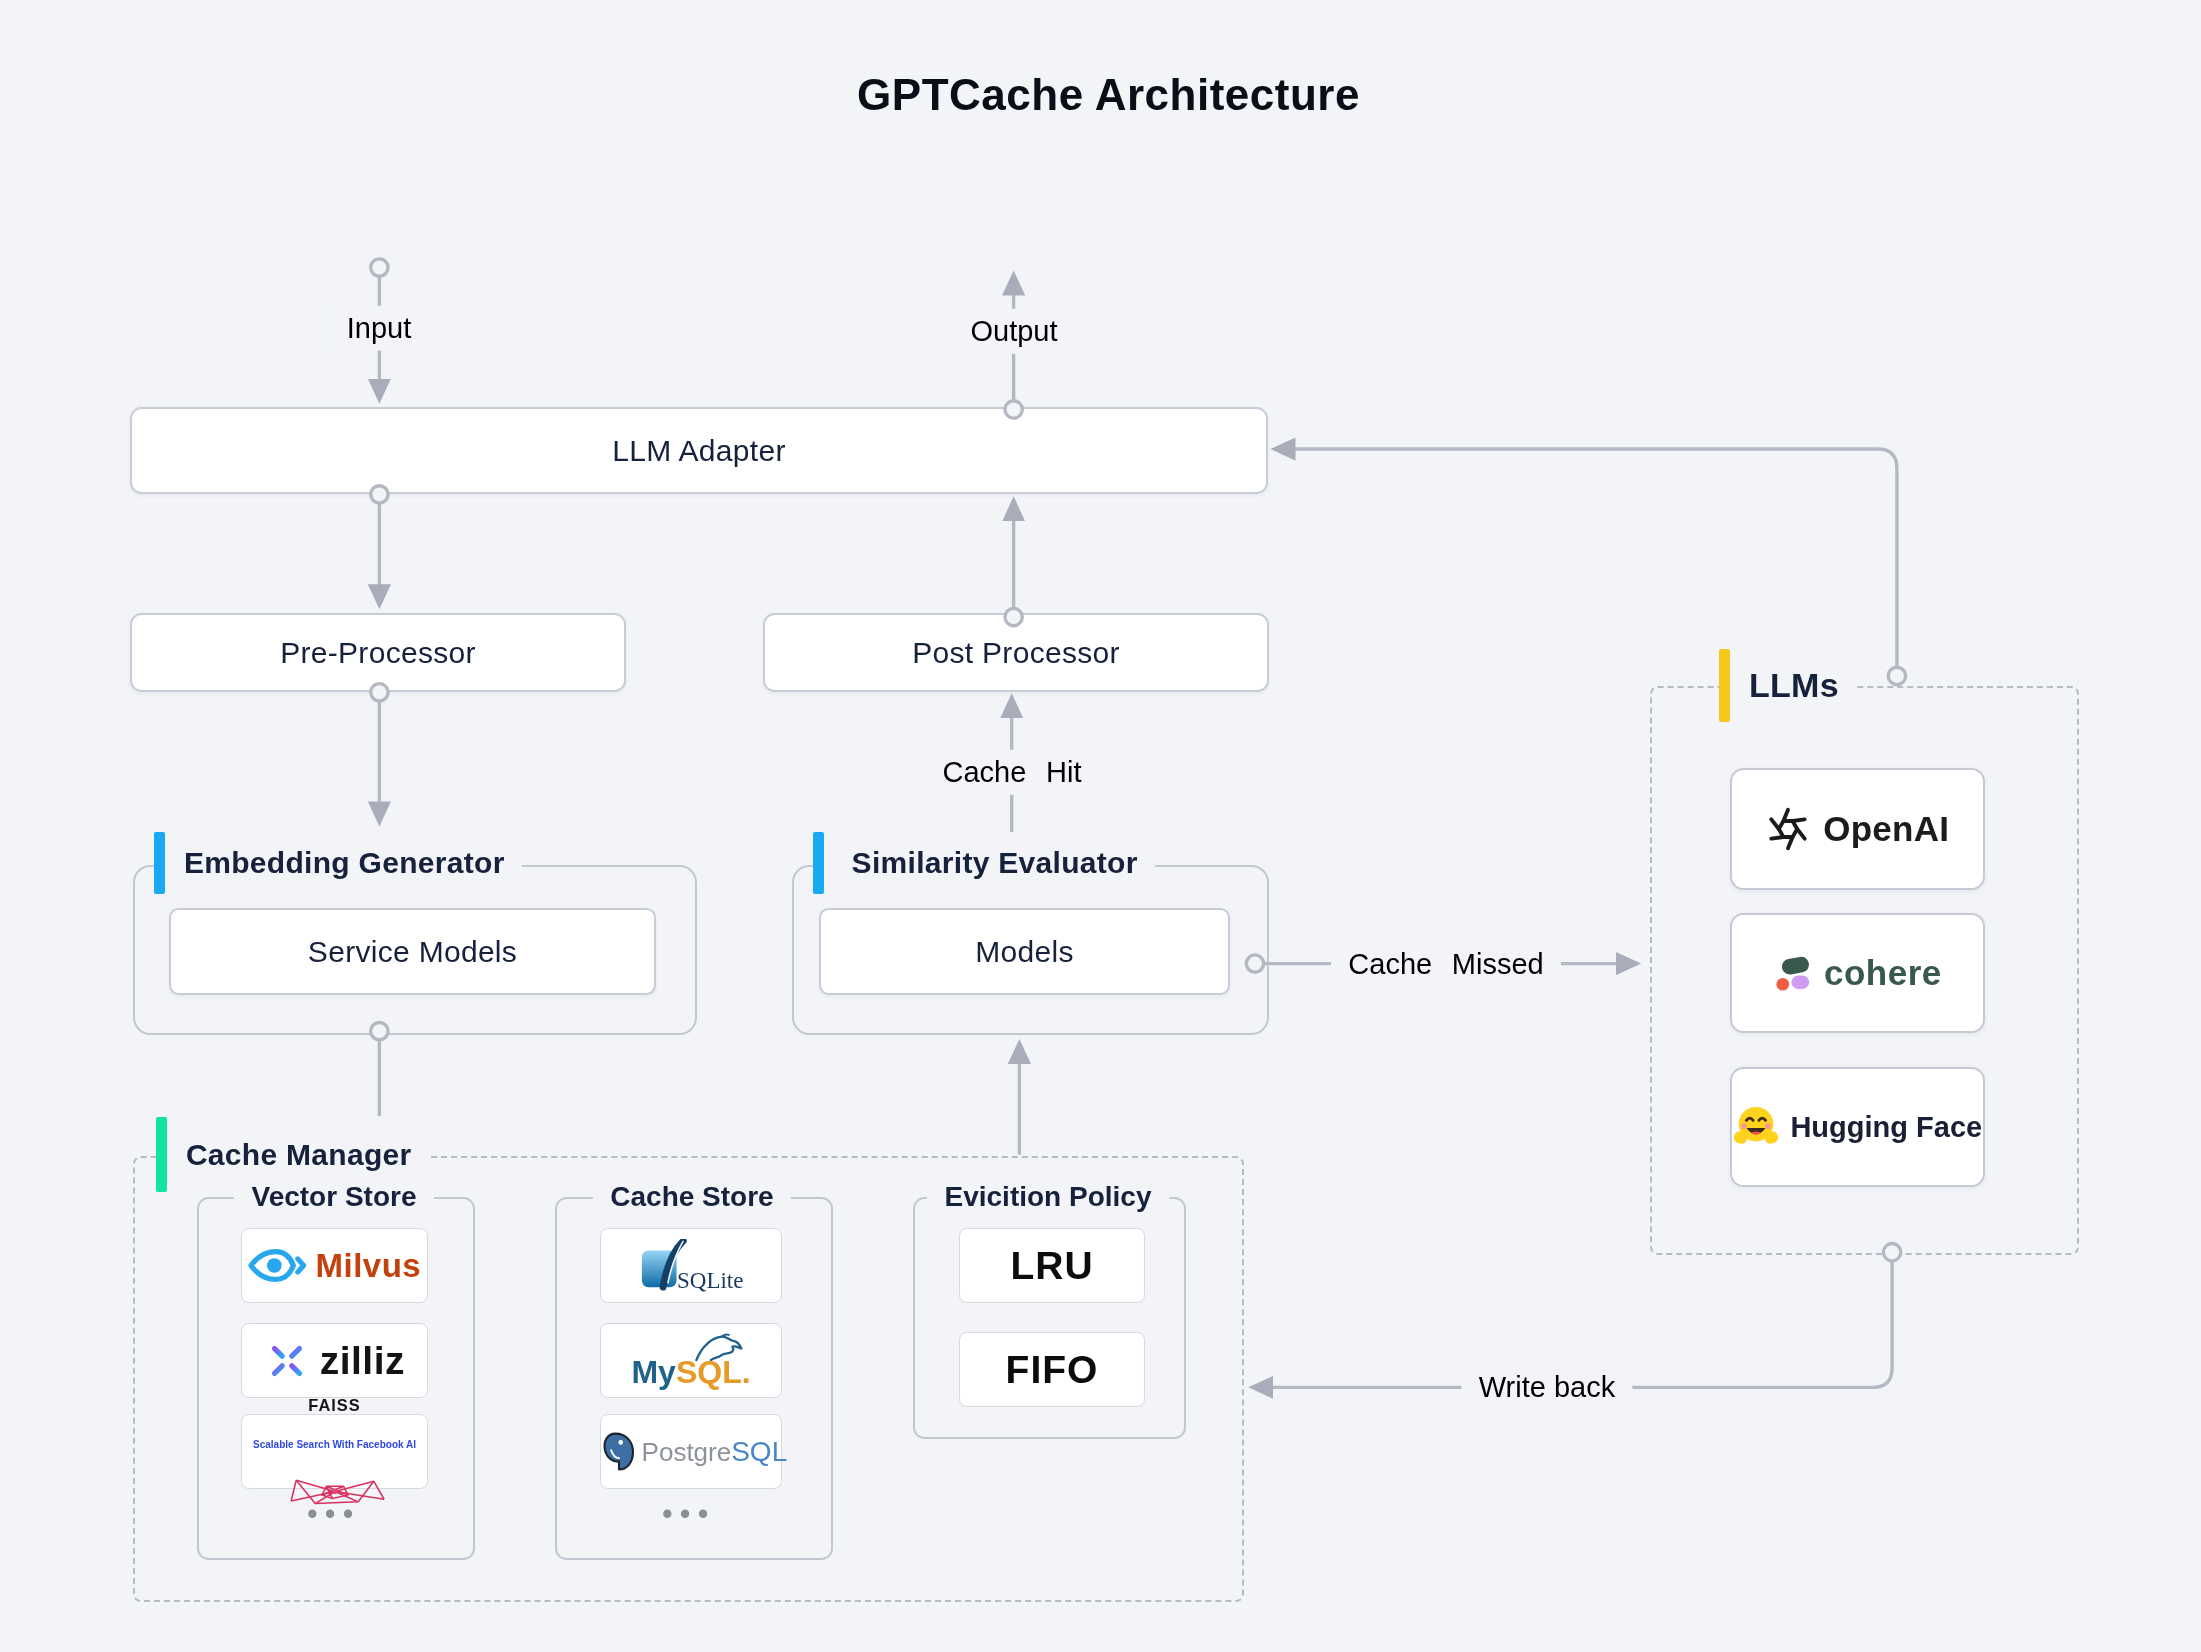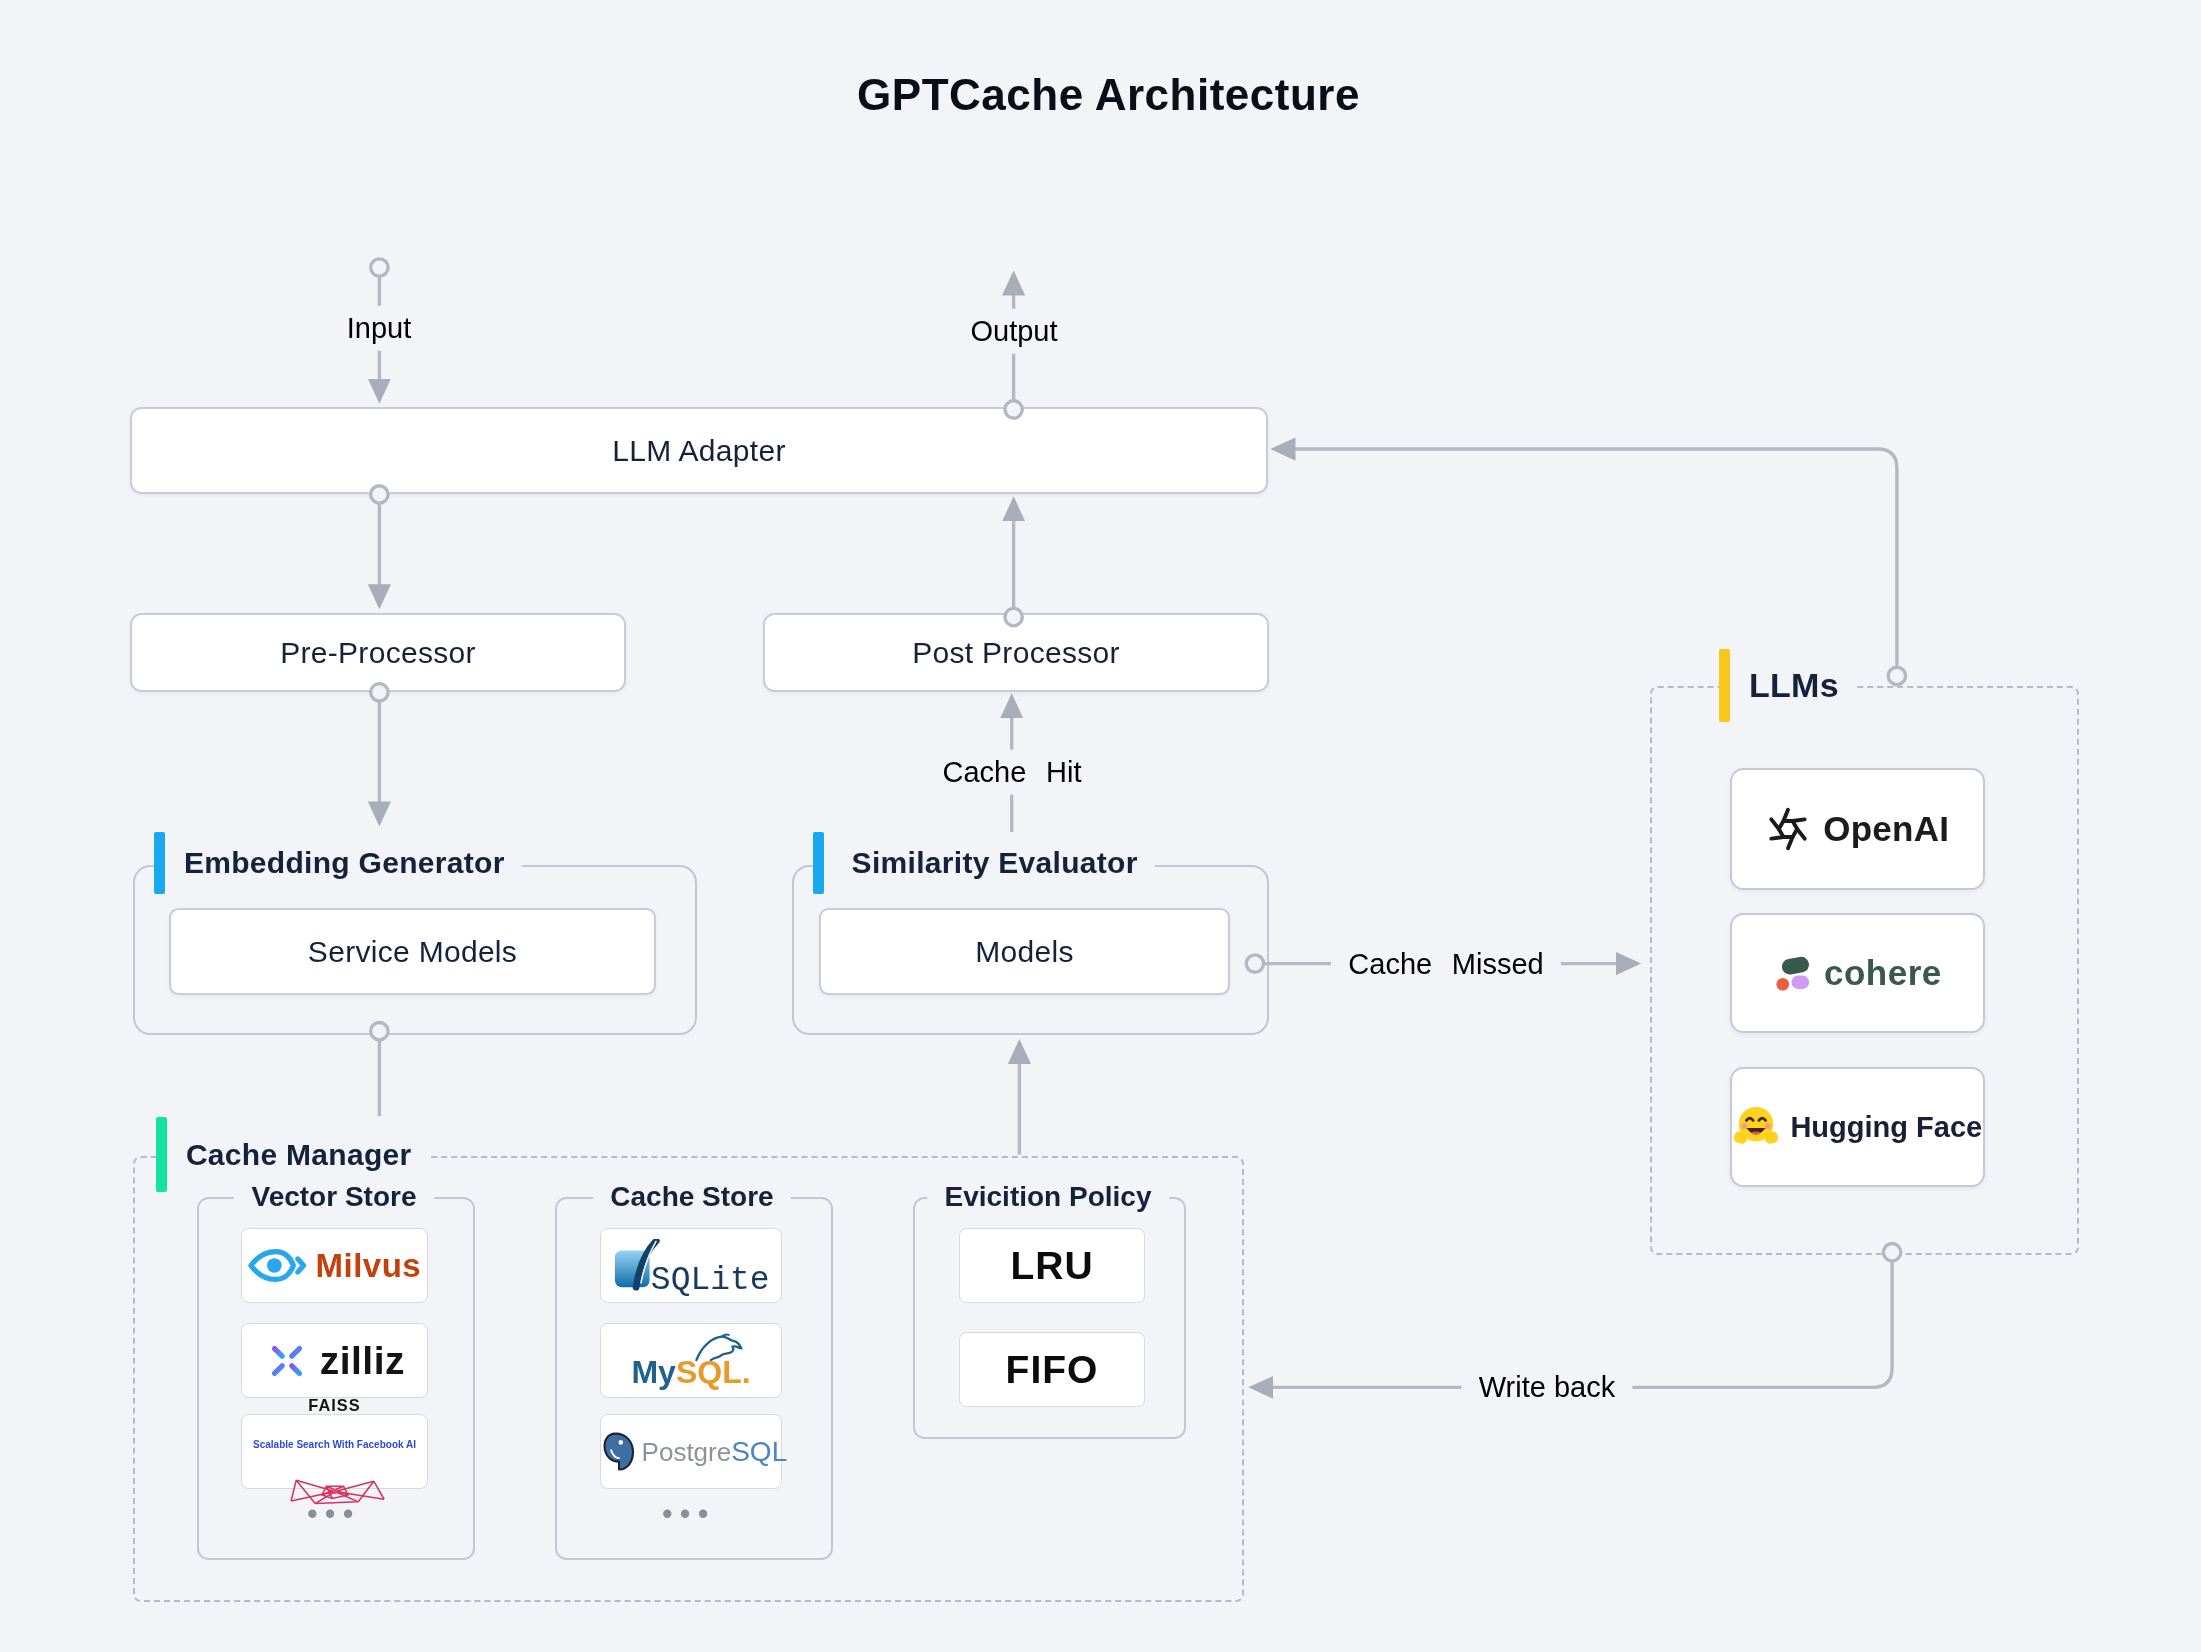--- a/index.html
+++ b/index.html
@@ -52,21 +52,21 @@
   }
   .wide-words{word-spacing:11.6px;}
   
   .wires{position:absolute;left:0;top:0;z-index:4;pointer-events:none;}
   
   .milvus-txt{font-size:33px;font-weight:700;color:#c2410c;letter-spacing:0.5px;}
   .zilliz-txt{font-size:39px;font-weight:600;color:#141414;letter-spacing:0.5px;}
   .faiss-wrap{display:flex;flex-direction:column;align-items:center;line-height:1.15;gap:24px;}
   .faiss-title{font-size:16.4px;font-weight:800;color:#151515;letter-spacing:1px;}
   .faiss-sub{font-size:10px;font-weight:700;color:#2f48e0;white-space:nowrap;}
-  .sqlite-txt{font-family:Liberation Mono, monospace;font-size:33px;color:#173a5c;margin-left:-13.5px;margin-top:30px;}
+  .sqlite-txt{font-family:Liberation Serif, serif;font-size:23px;color:#173a5c;margin-left:-13.5px;margin-top:30px;}
   .mysql-wrap{display:flex;flex-direction:column;align-items:center;}
   .mysql-row{font-size:32px;line-height:1;margin-top:-5.8px;}
   .mysql-my{color:#20628b;font-weight:600;}
   .mysql-sql{color:#e79a27;font-weight:700;}
   .pg-postgre{font-size:26px;color:#8e939b;font-weight:500;}
   .pg-sql{font-size:28px;color:#4a86c5;font-weight:500;}
   .openai-txt{font-size:35px;font-weight:700;color:#1c1c1c;letter-spacing:0.3px;}
   .cohere-txt{font-size:35px;font-weight:600;color:#39594c;letter-spacing:0.5px;}
   .hf-txt{font-size:29px;font-weight:700;color:#1a1f36;}
   .lrufifo{font-size:39px;font-weight:700;color:#0c0c0c;letter-spacing:1px;}

